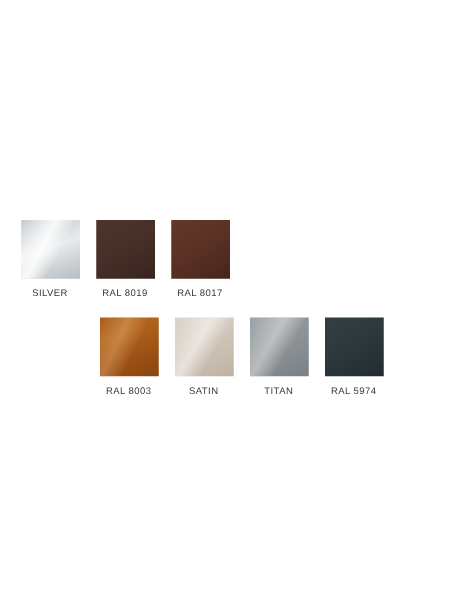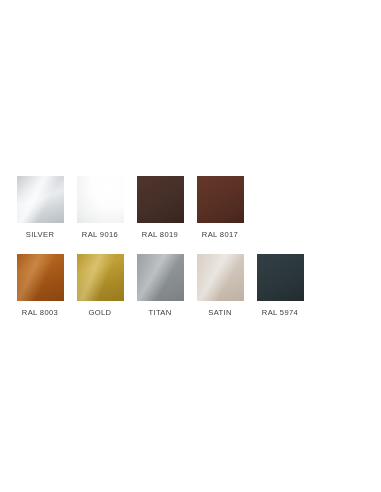--- a/index.html
+++ b/index.html
@@ -28,20 +28,21 @@
   }
   .swatch-row {
     display: flex;
     width: 381px;
     box-sizing: border-box;
     padding-left: 10px;
     padding-right: 5px;
   }
   .swatch-row.row-2 {
     margin-top: 14px;
+    justify-content: center;
   }
   .swatch-cell {
     width: 60px;
     display: flex;
     flex-direction: column;
     align-items: center;
   }
   .swatch-chip {
     width: 47px;
     height: 47px;
@@ -136,24 +137,20 @@
 
   <div class="swatch-grid">
 
     <div class="swatch-row row-1">
 
       <div class="swatch-cell">
         <span class="swatch-chip fin-silver"></span>
         <span class="swatch-label">SILVER</span>
       </div>
 
-      <div class="swatch-cell">
-        <span class="swatch-chip fin-ral9016"></span>
-        <span class="swatch-label">RAL 9016</span>
-      </div>
 
       <div class="swatch-cell">
         <span class="swatch-chip fin-ral8019"></span>
         <span class="swatch-label">RAL 8019</span>
       </div>
 
       <div class="swatch-cell">
         <span class="swatch-chip fin-ral8017"></span>
         <span class="swatch-label">RAL 8017</span>
       </div>
@@ -162,33 +159,29 @@
 
     </div>
 
     <div class="swatch-row row-2">
 
       <div class="swatch-cell">
         <span class="swatch-chip fin-ral8003"></span>
         <span class="swatch-label">RAL 8003</span>
       </div>
 
+
       <div class="swatch-cell">
-        <span class="swatch-chip fin-gold"></span>
-        <span class="swatch-label">GOLD</span>
+        <span class="swatch-chip fin-satin"></span>
+        <span class="swatch-label">SATIN</span>
       </div>
 
       <div class="swatch-cell">
         <span class="swatch-chip fin-titan"></span>
         <span class="swatch-label">TITAN</span>
-      </div>
-
-      <div class="swatch-cell">
-        <span class="swatch-chip fin-satin"></span>
-        <span class="swatch-label">SATIN</span>
       </div>
 
       <div class="swatch-cell">
         <span class="swatch-chip fin-ral7016"></span>
         <span class="swatch-label">RAL 5974</span>
       </div>
 
 
     </div>
 

